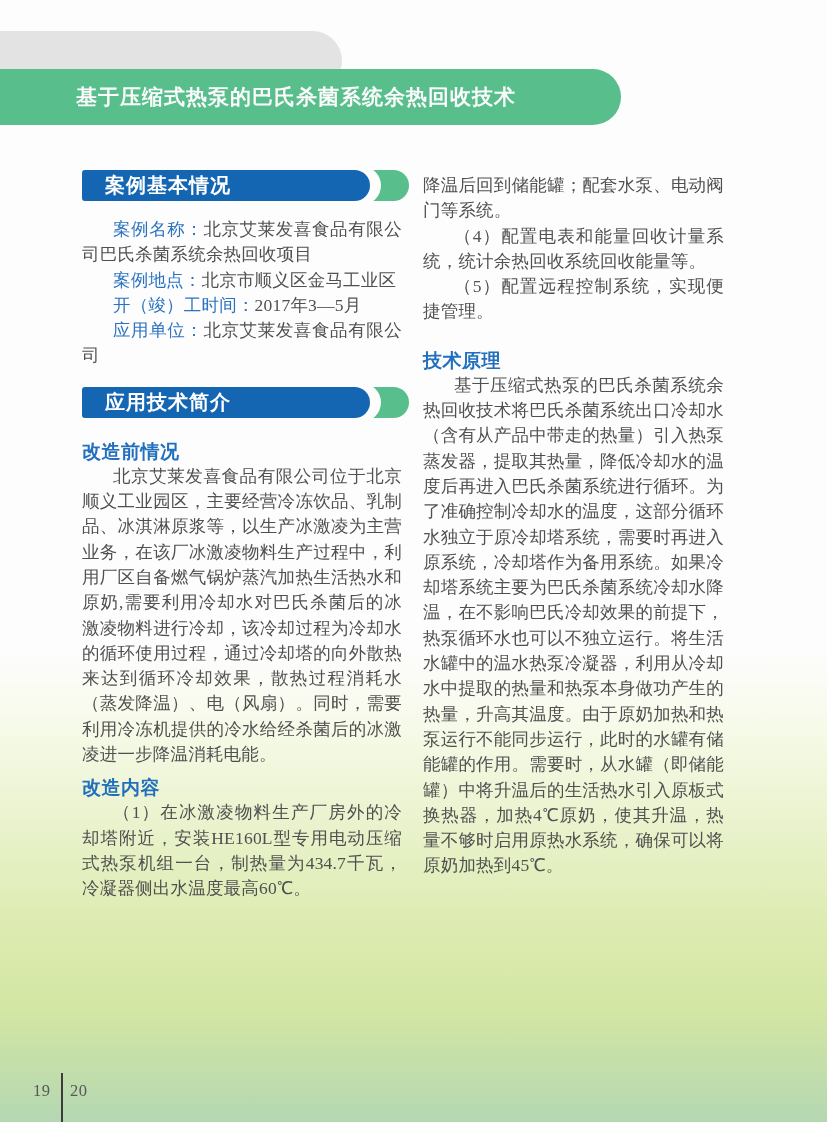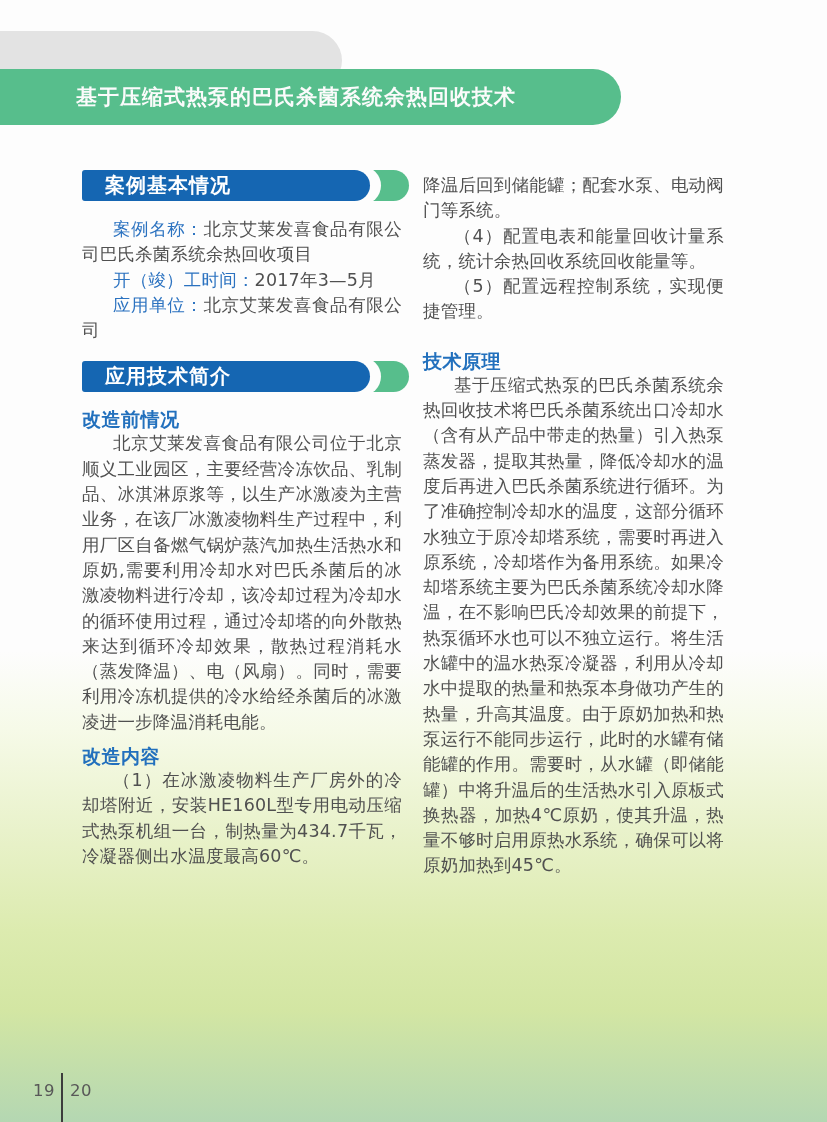--- a/index.html
+++ b/index.html
@@ -8,20 +8,21 @@
     font-family:"DejaVu Sans","Liberation Sans",sans-serif;
     background:#fff;
   }
   #page{
     position:relative;width:827px;height:1122px;overflow:hidden;
     background:linear-gradient(180deg,
       #fdfdfd 0%, #fdfdfd 58%,
       #f6fae8 65%, #e9f2cb 74%,
       #dcebaf 83%, #d3e6a3 90%,
       #b4d7b2 100%);
+    font-family:Liberation Serif, serif;
   }
   
   .hdr-gray{
     position:absolute;left:0;top:31px;width:342px;height:59px;
     background:#e3e3e3;border-radius:0 30px 30px 0;
   }
   .hdr-green{
     position:absolute;left:0;top:69px;width:621px;height:56px;
     background:#57be8c;border-radius:0 28px 28px 0;
     display:flex;align-items:center;
@@ -58,21 +59,21 @@
   .mt-bar2{margin-top:18px;}
   
   .fields{margin-top:21px;}
   .field{text-indent:31px;}
   .lbl{color:#2b72c0;}
   
   h3{
     margin:0;color:#2270bd;font-size:19px;font-weight:bold;
     line-height:24px;letter-spacing:0.5px;text-align:left;
   }
-  .h-before{margin-top:20px;}
+  .h-before{margin-top:27px;}
   .p-before{margin-top:7px;}
   .h-content{margin-top:9px;}
   .p-c1{margin-top:5px;}
   .h-principle{margin-top:24px;}
   .p-principle{margin-top:8px;}
   
   .footer-line{position:absolute;left:61px;top:1073px;width:2px;height:49px;background:#3c3c3c;}
   .pn{position:absolute;top:1081px;font-size:16.5px;color:#585858;letter-spacing:0.5px;}
   .pn-left{left:33px;}
   .pn-right{left:70px;}
@@ -91,20 +92,23 @@
 
     <div class="sec-bar">
       <div class="cap"></div>
       <div class="gap"></div>
       <div class="bar">案例基本情况</div>
     </div>
 
     <div class="fields">
       <p class="field">
         <span class="lbl">案例名称：</span><span>北京艾莱发喜食品有限公司巴氏杀菌系统余热回收项目</span>
+      </p>
+      <p class="field">
+        <span class="lbl">案例地点：</span><span>北京市顺义区金马工业区</span>
       </p>
       <p class="field">
         <span class="lbl">开（竣）工时间：</span><span>2017年3—5月</span>
       </p>
       <p class="field">
         <span class="lbl">应用单位：</span><span>北京艾莱发喜食品有限公司</span>
       </p>
     </div>
 
     <div class="sec-bar mt-bar2">

